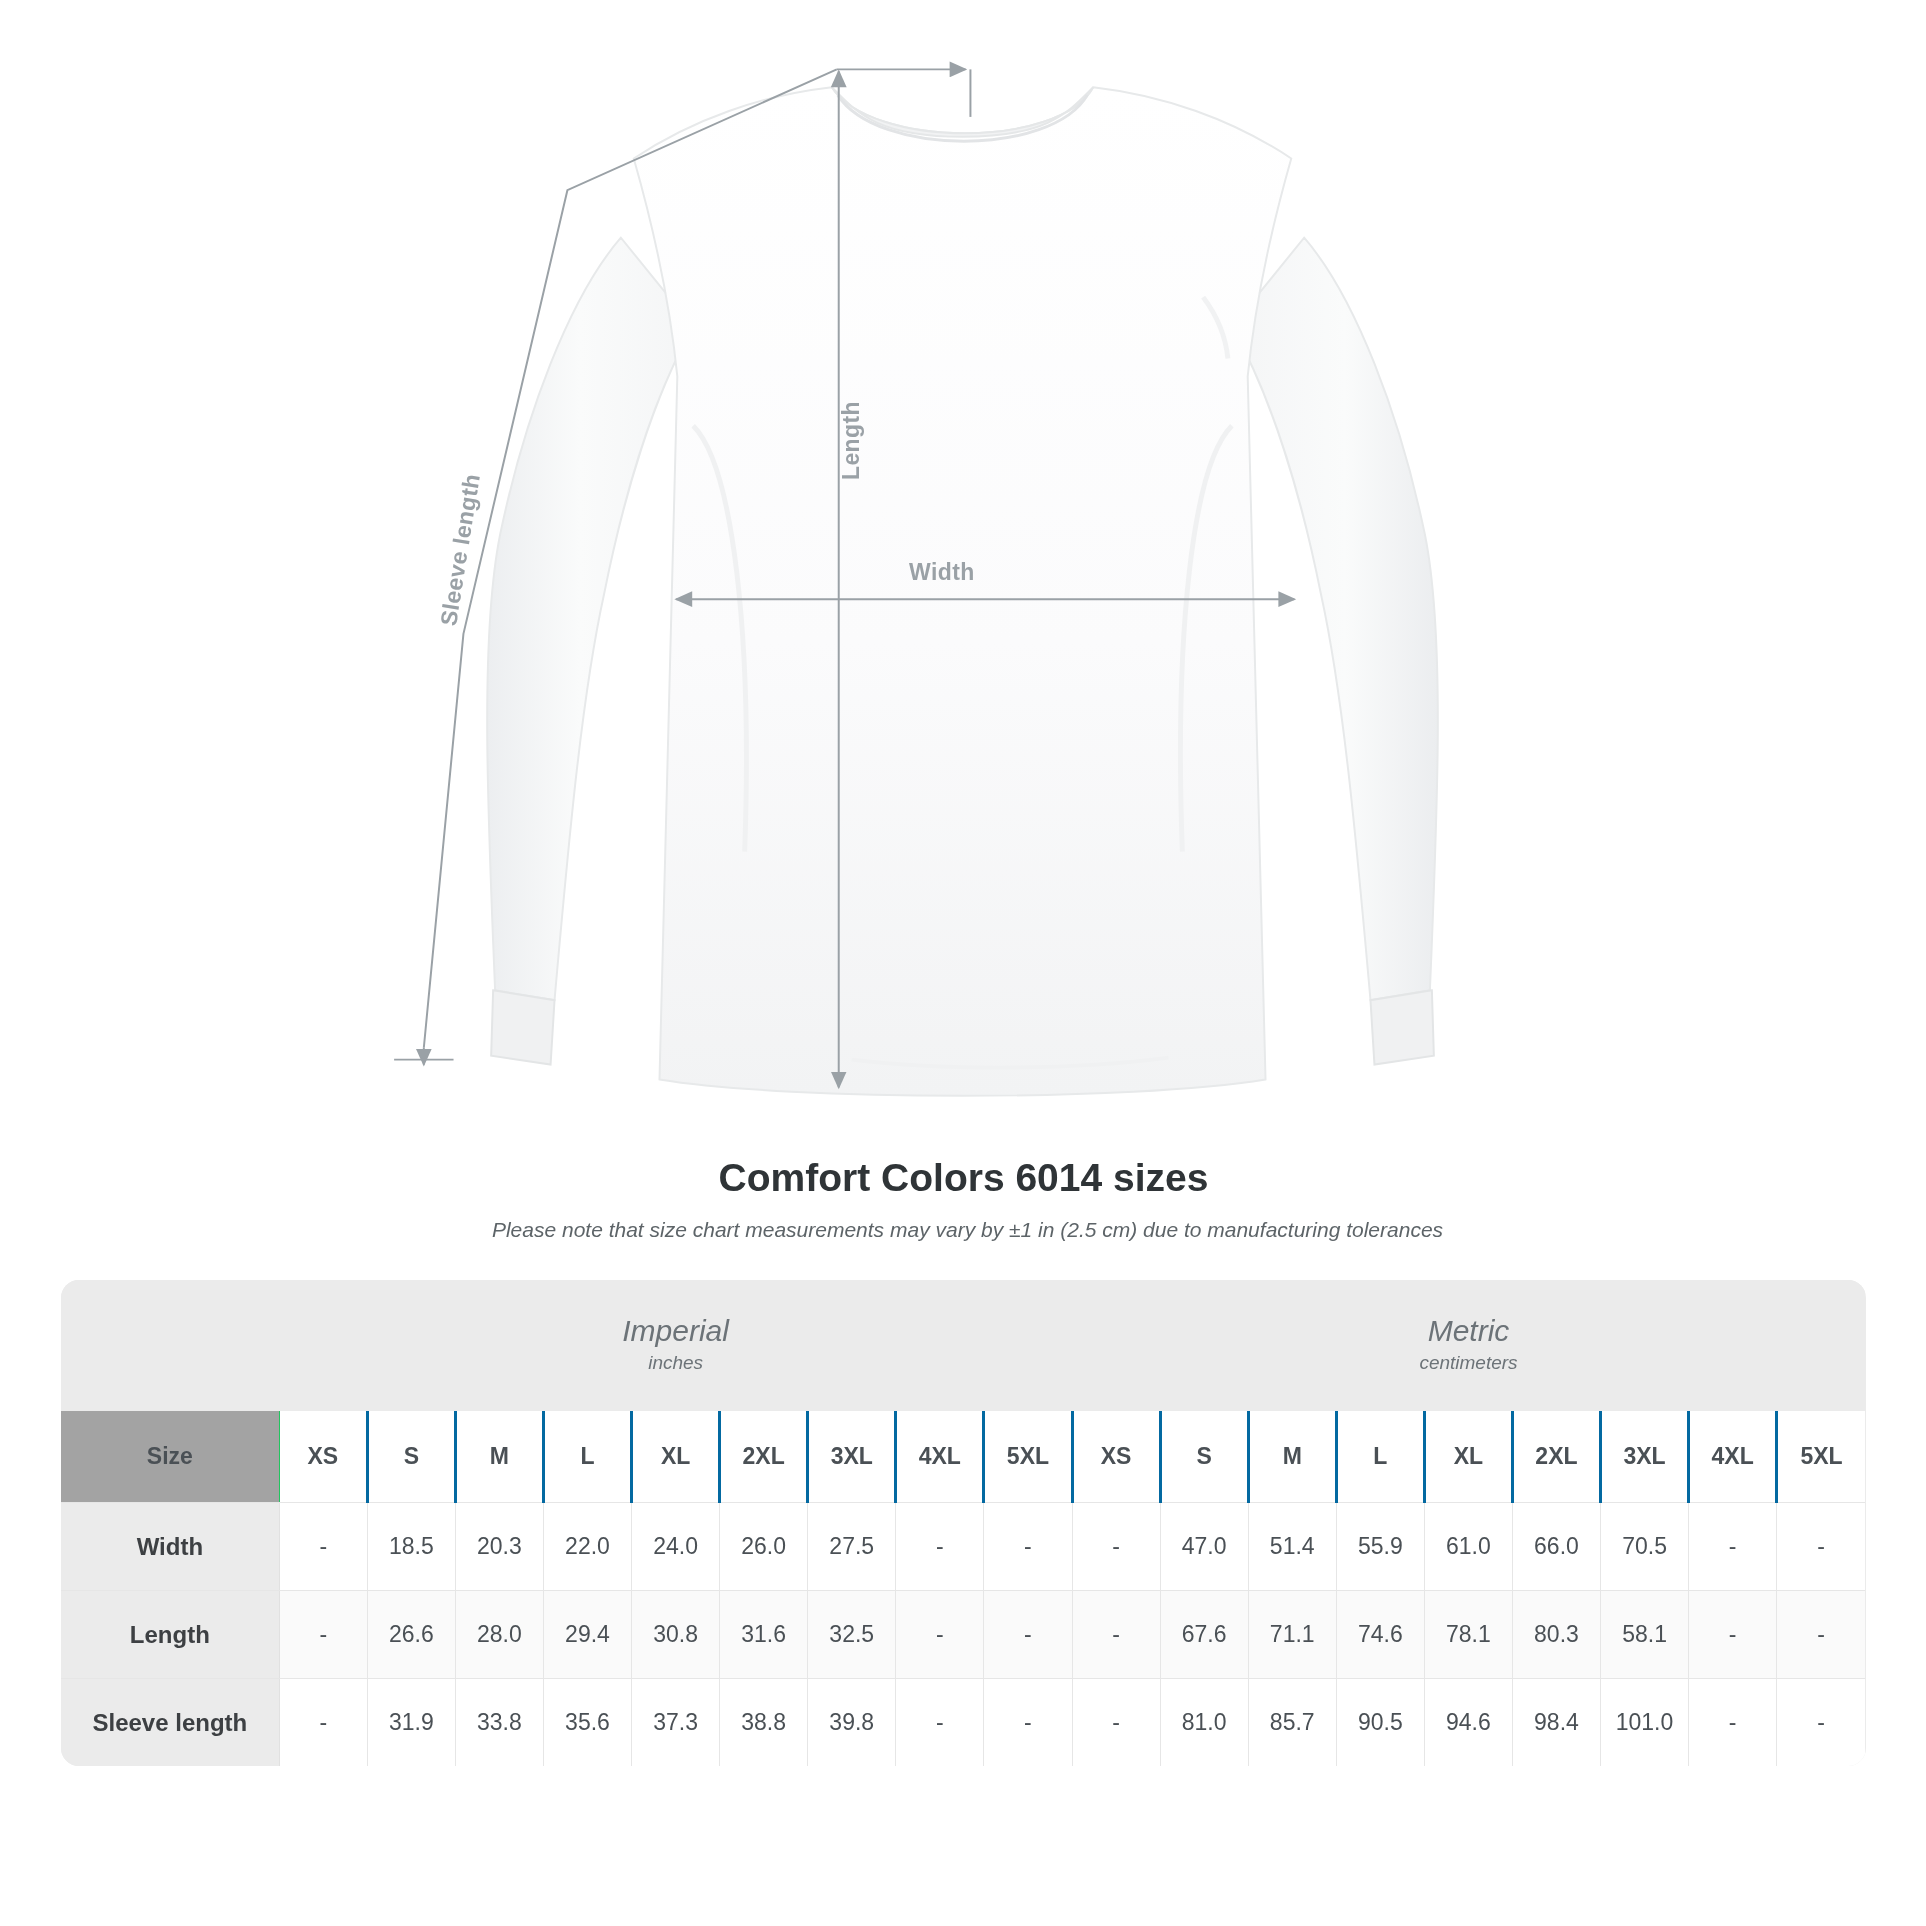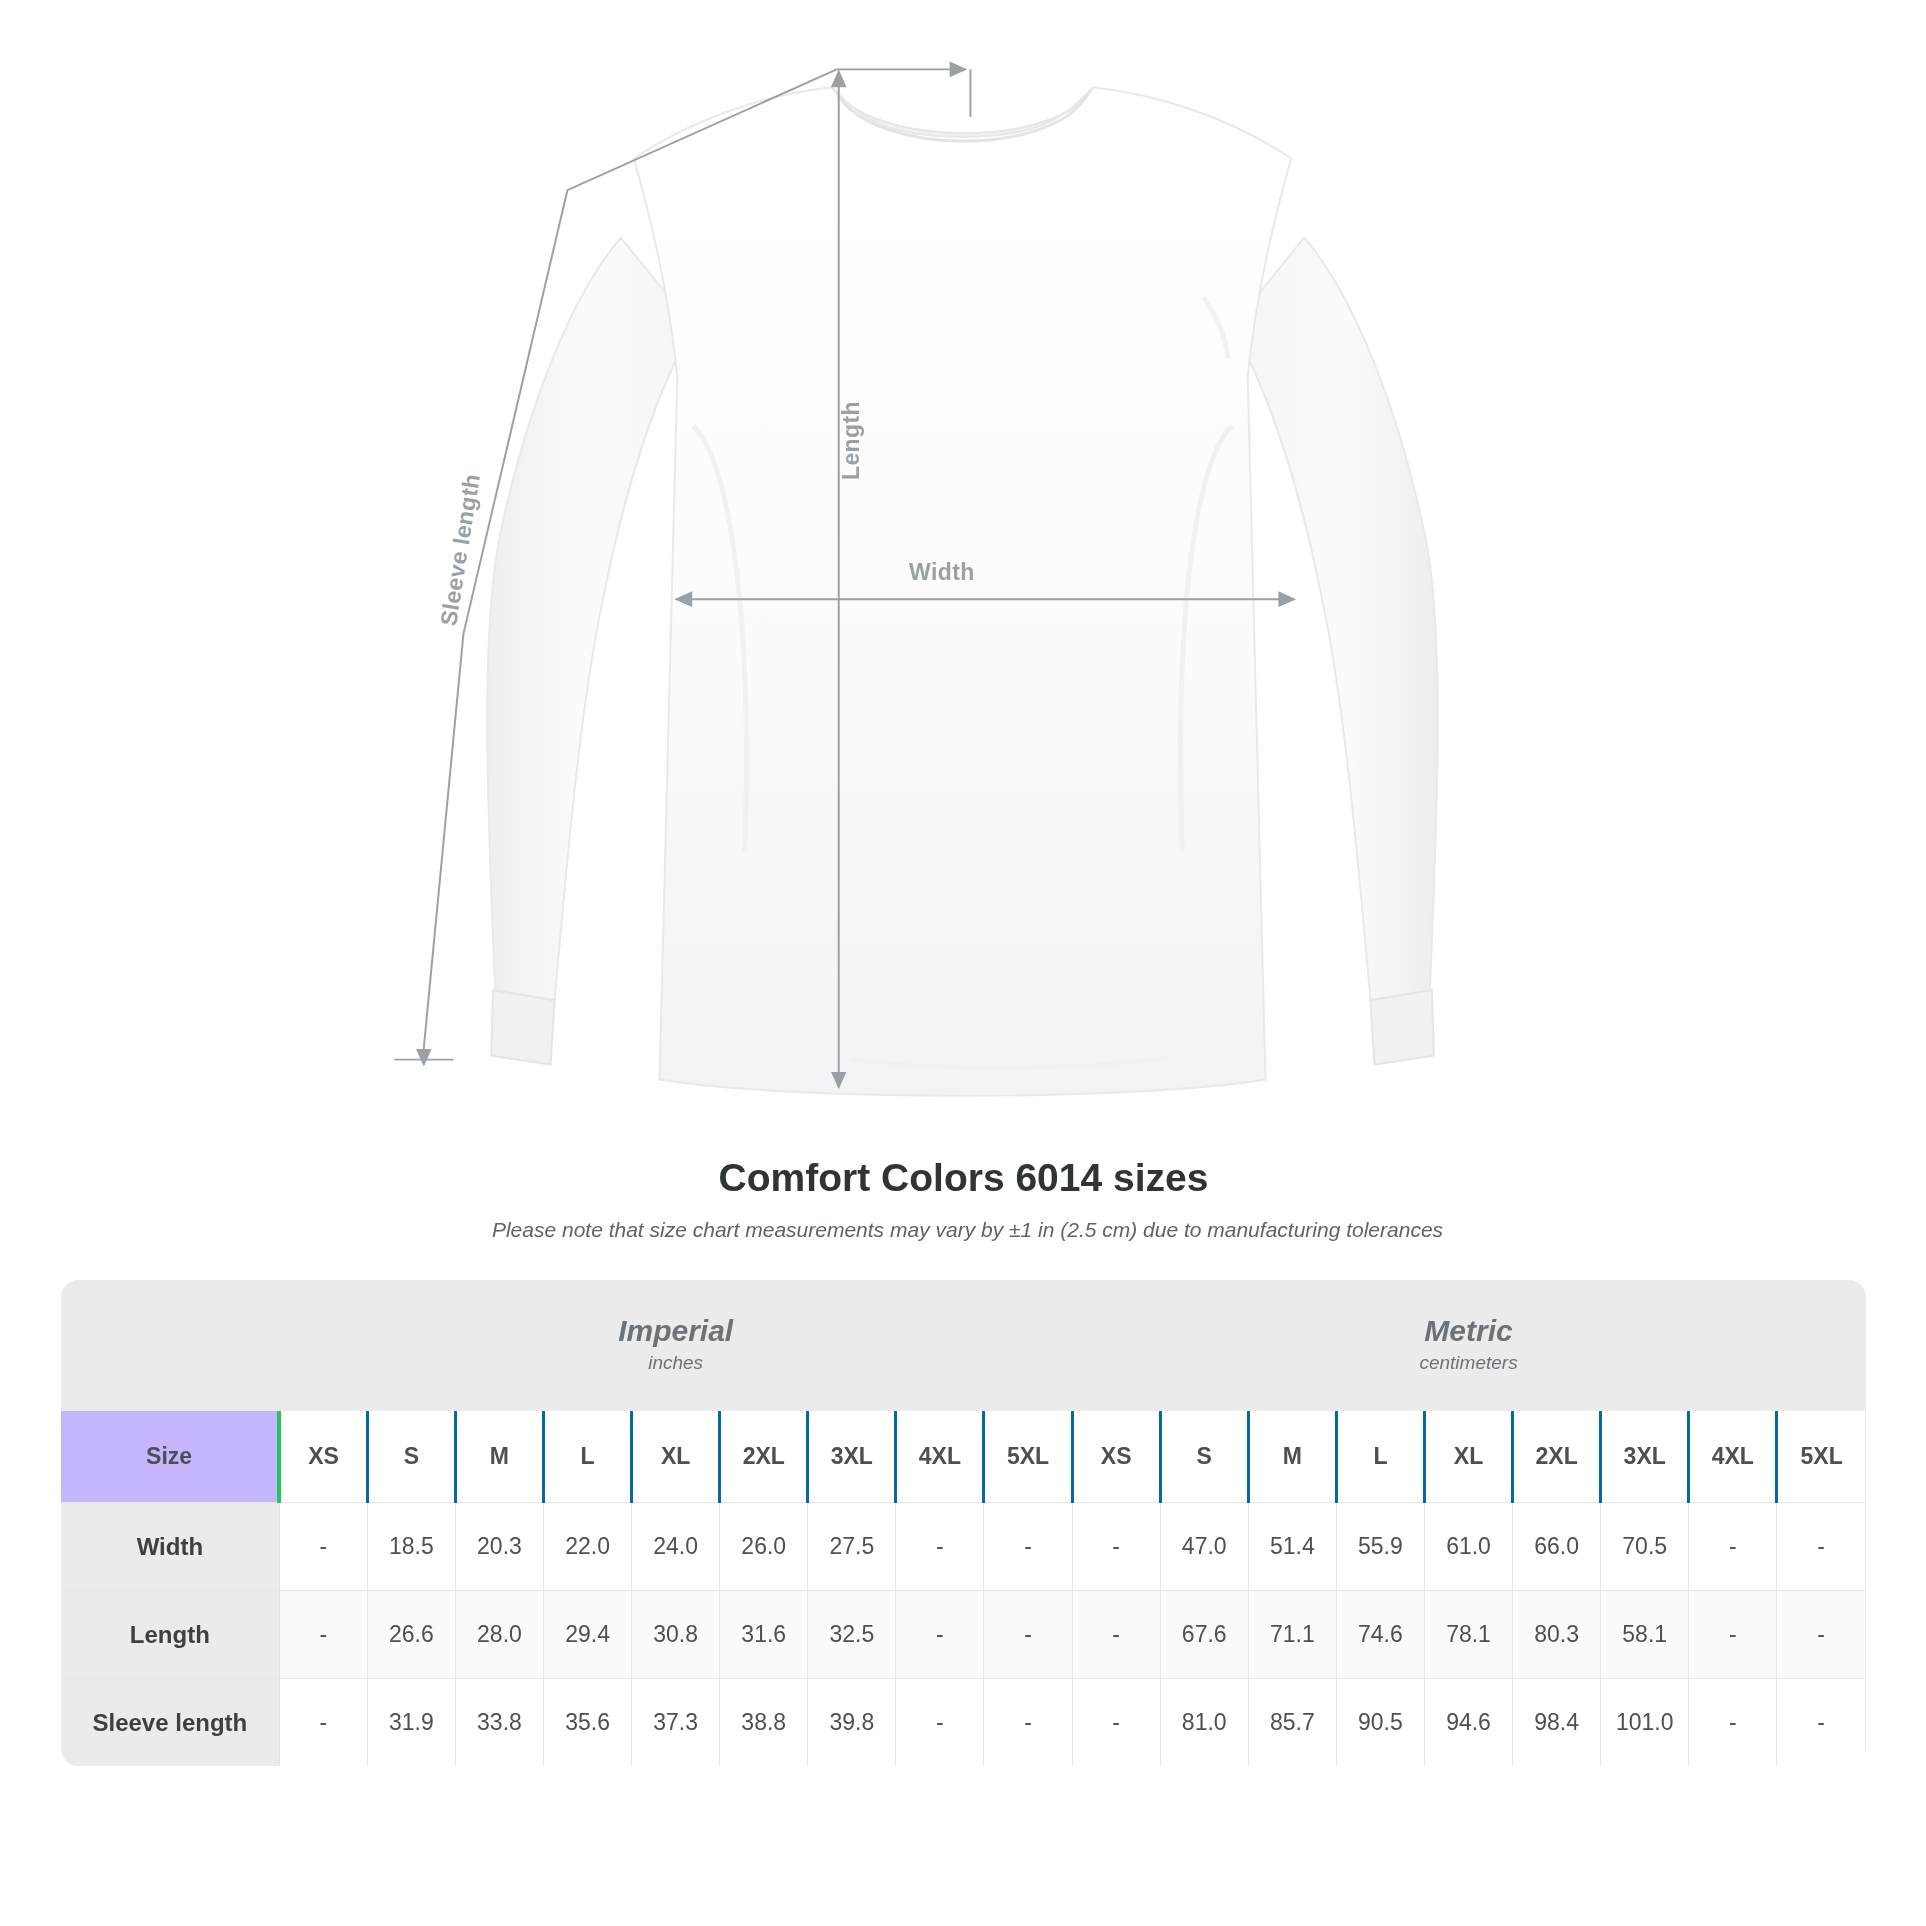--- a/index.html
+++ b/index.html
@@ -81,43 +81,43 @@
     vertical-align: middle;
   }
   .unit-head td {
     height: 131px;
     background: #ebebeb;
     border: none;
   }
   .unit-title {
     font-size: 30px;
     font-style: italic;
-    font-weight: bold;
+    font-weight: normal;
     color: #6c7378;
     line-height: 1.15;
   }
   .unit-sub {
     font-size: 19px;
     font-style: italic;
     color: #6c7378;
     line-height: 1.5;
   }
   .head-row th {
     height: 91px;
     background: #ffffff;
     font-size: 23px;
     font-weight: bold;
     color: #4a5055;
     border-right: 3px solid #0369a1;
     border-bottom: 1px solid #e6e6e6;
   }
   .head-row th:last-child { border-right: none; }
   .head-row th.rowlabel {
-    background: #c4b5fd;
-    border-right: 4px solid #22c55e;
+    background: #a3a3a3;
+    border-right: 1px solid #22c55e;
   }
   tbody tr td {
     height: 87px;
     font-size: 23px;
     color: #4a5055;
     border-right: 1px solid #e6e6e6;
     border-bottom: 1px solid #e6e6e6;
     background: #ffffff;
   }
   tbody tr td:last-child { border-right: none; }

